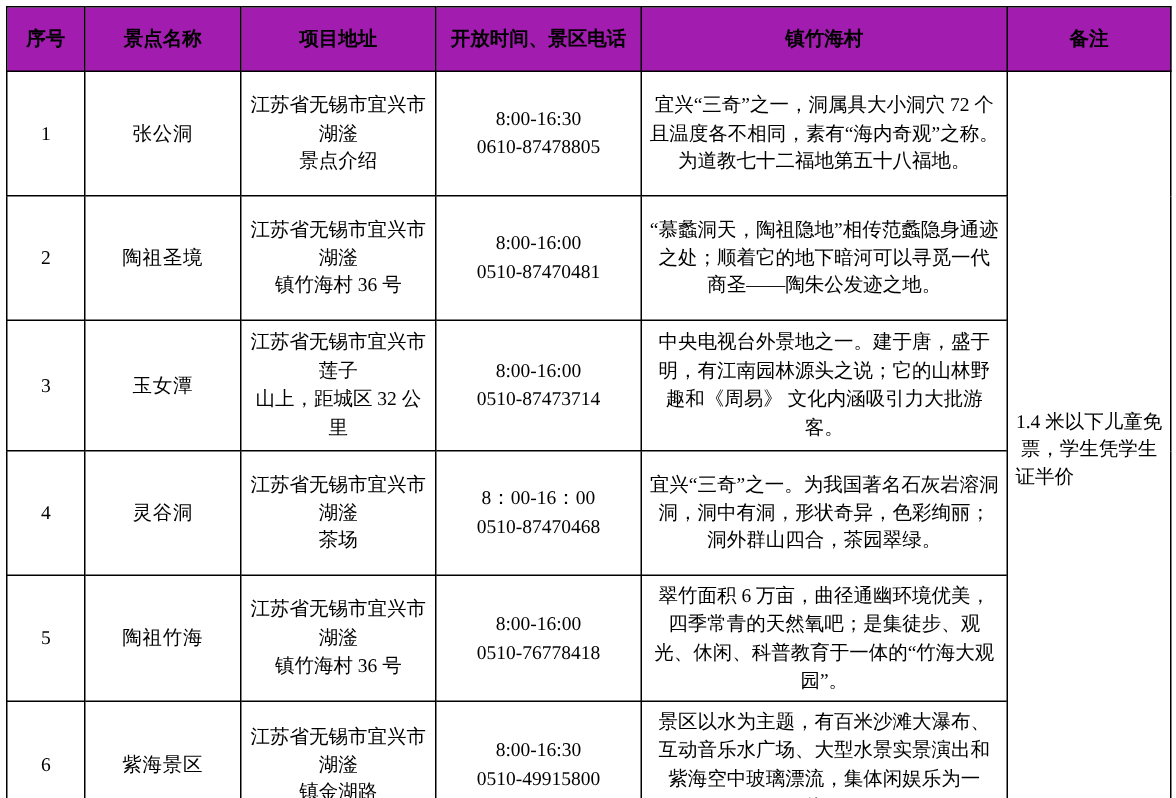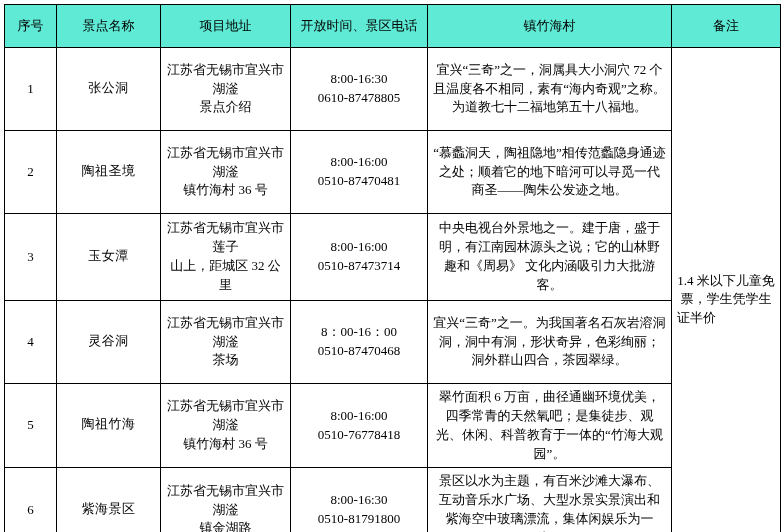--- a/index.html
+++ b/index.html
@@ -28,41 +28,40 @@
   table.attr-table th,
   table.attr-table td {
     border: 1px solid #000000;
     vertical-align: middle;
     text-align: center;
     padding: 4px 5px;
     font-size: 13px;
     line-height: 1.45;
   }
   thead th {
-    background: #5eead4;
-    font-weight: normal;
+    background: #a21caf;
+    font-weight: bold;
     font-size: 13.5px;
     height: 34px;
     padding: 5px 4px;
   }
   
   col.c-index   { width: 52px; }
   col.c-name    { width: 104px; }
   col.c-address { width: 130px; }
   col.c-hours   { width: 137px; }
   col.c-desc    { width: 244px; }
   col.c-remark  { width: 109px; }
 
   td.idx {
     font-size: 13px;
   }
   td.name {
     font-size: 13.5px;
     letter-spacing: 0.5px;
-    font-family: Liberation Mono, monospace;
   }
   td.address,
   td.hours {
     font-size: 13px;
     line-height: 1.5;
   }
   td.desc {
     text-align: justify;
     text-align-last: center;
     font-size: 13px;
@@ -183,20 +182,20 @@
 
       <tr class="row-6">
         <td class="idx">6</td>
         <td class="name">紫海景区</td>
         <td class="address">
           <span class="line">江苏省无锡市宜兴市湖滏</span>
           <span class="line">镇金湖路</span>
         </td>
         <td class="hours">
           <span class="line">8:00-16:30</span>
-          <span class="line">0510-81791800</span>
+          <span class="line">0510-49915800</span>
         </td>
         <td class="desc">景区以水为主题，有百米沙滩大瀑布、互动音乐水广场、大型水景实景演出和紫海空中玻璃漂流，集体闲娱乐为一体。</td>
       </tr>
 
     </tbody>
   </table>
 </div>
 
 </body></html>

